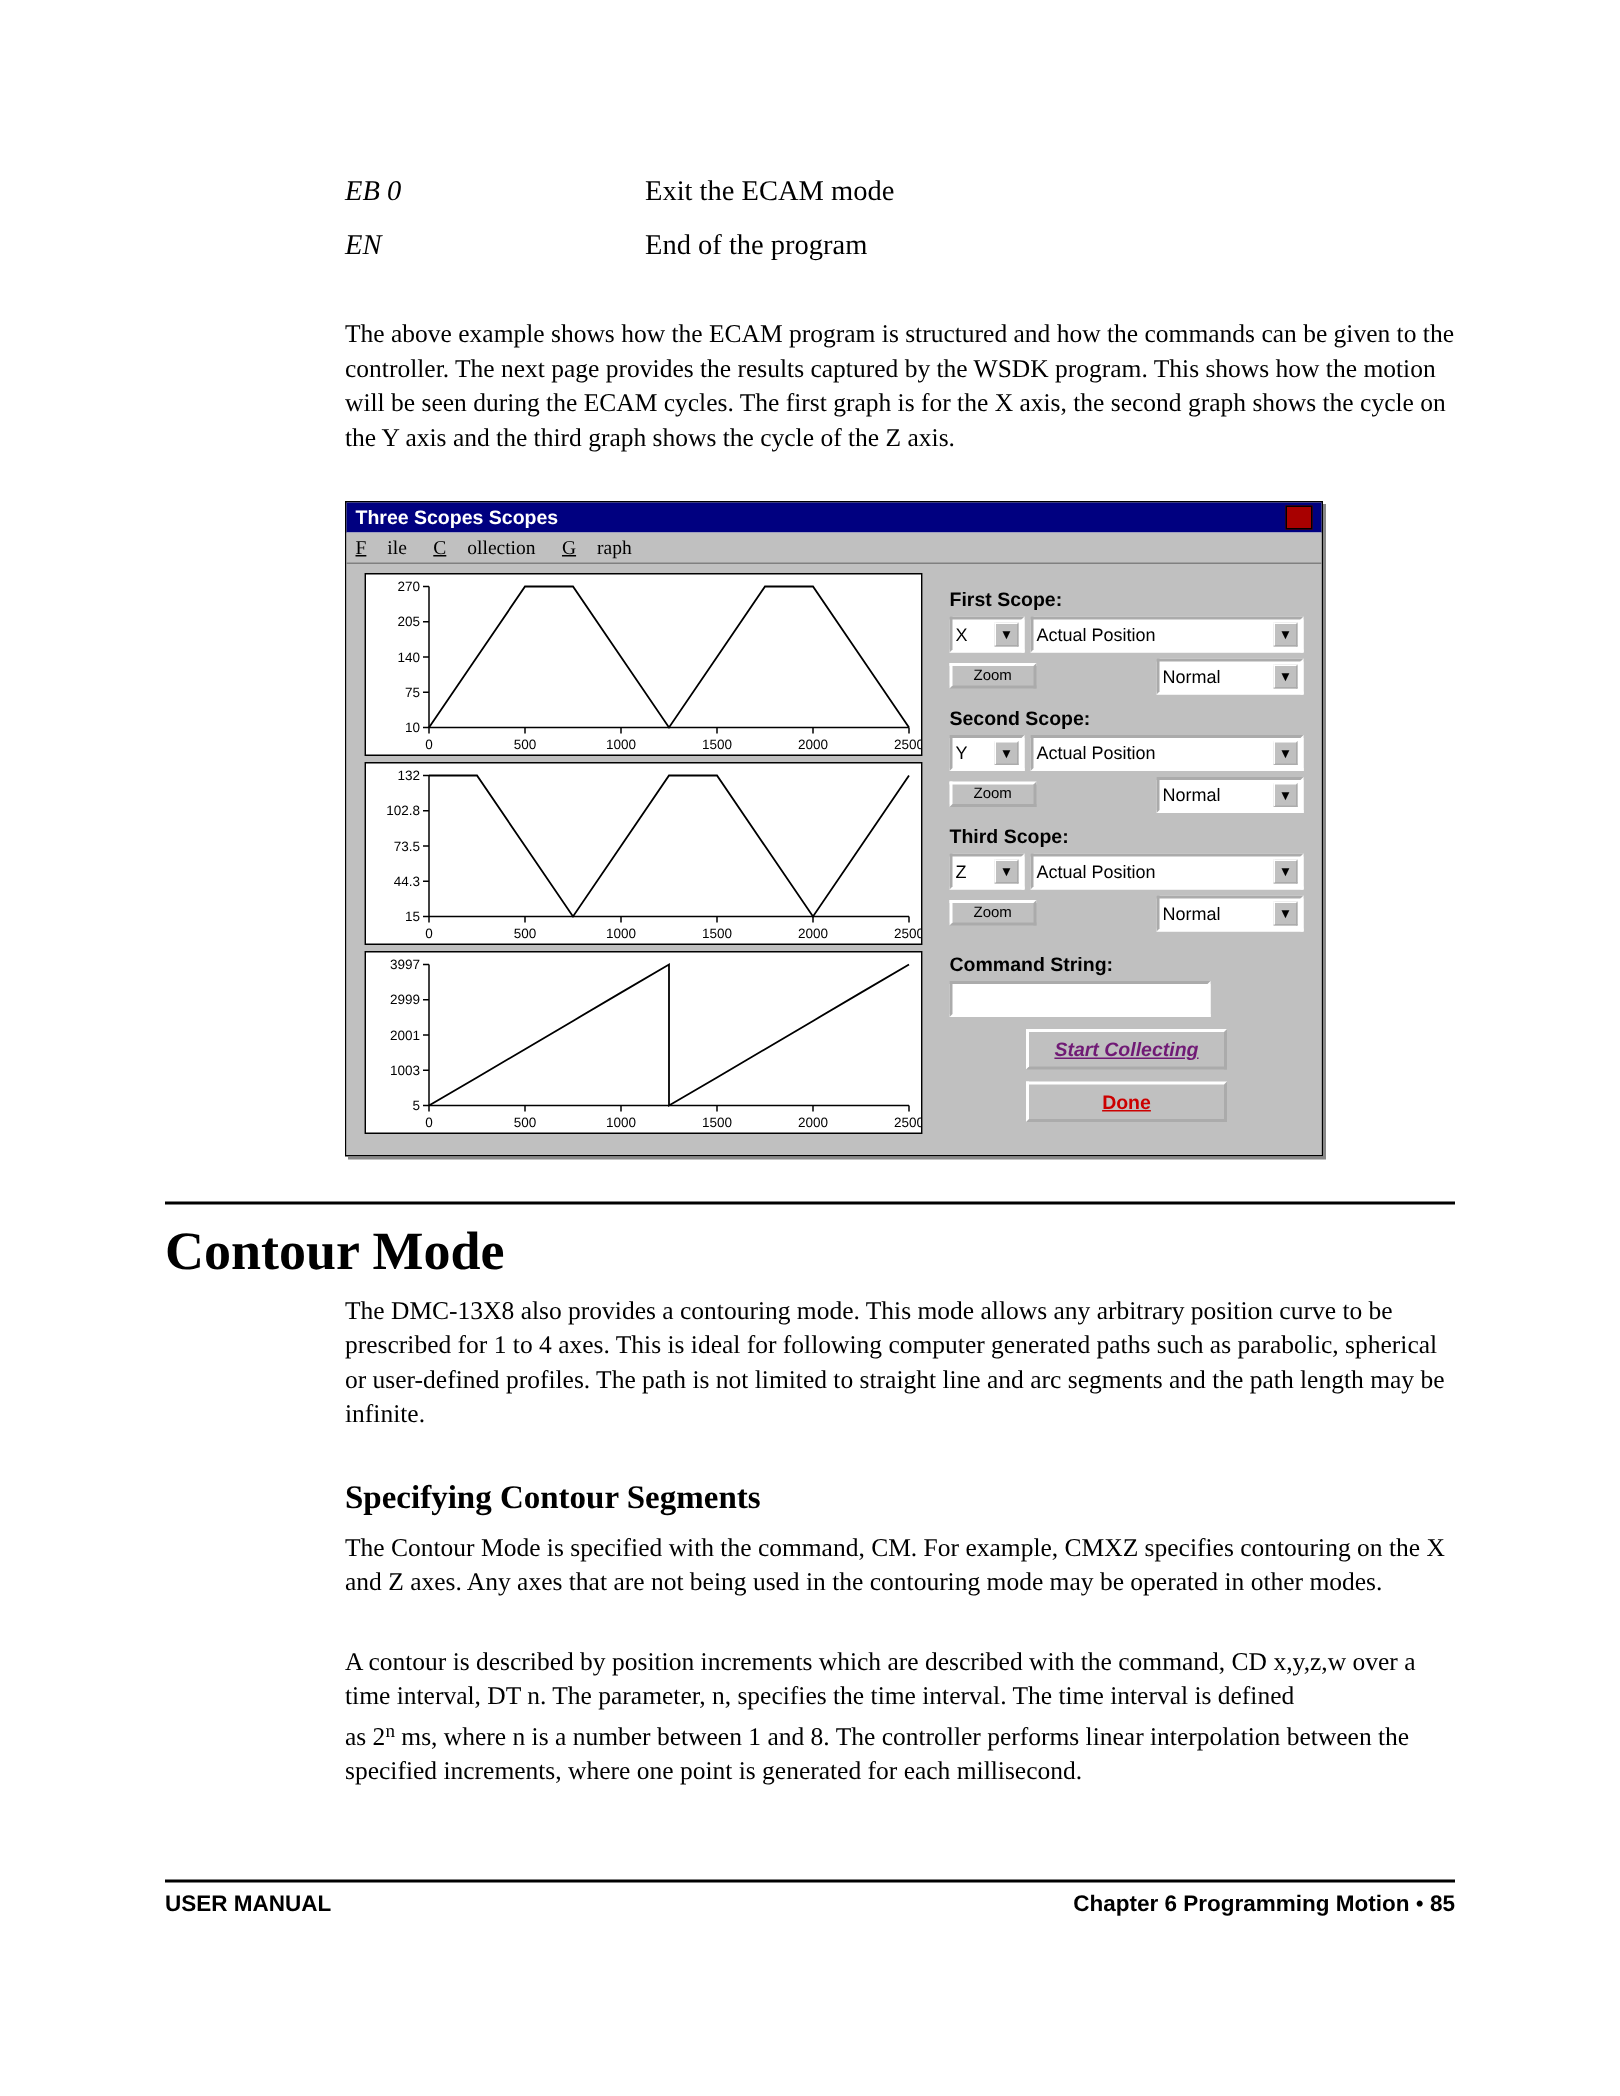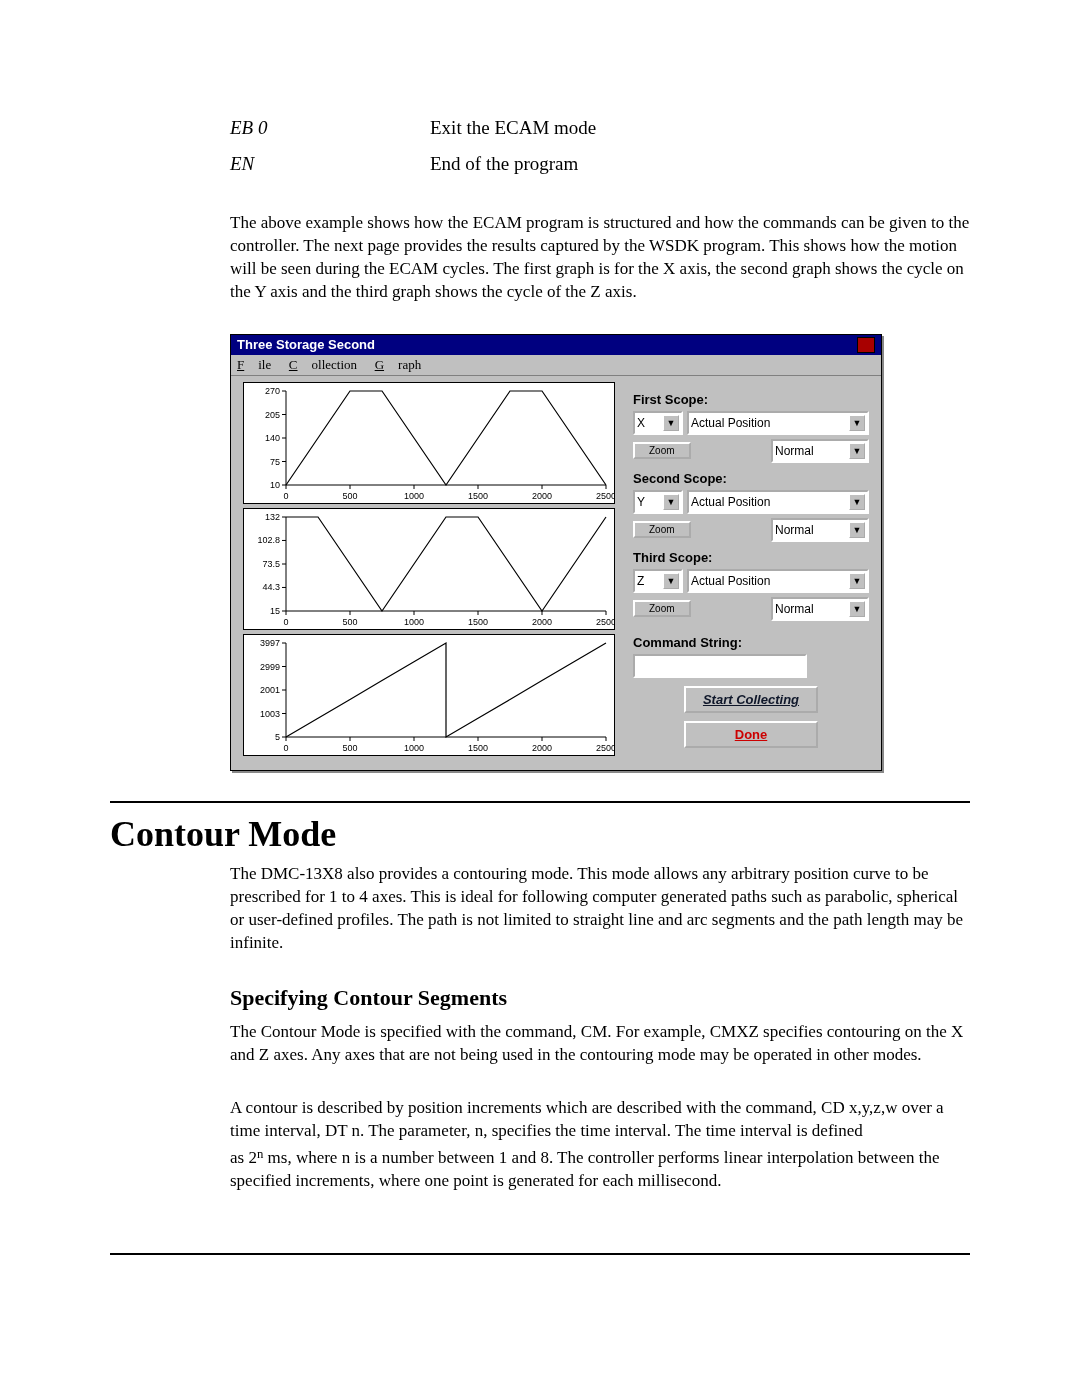--- a/index.html
+++ b/index.html
@@ -118,21 +118,21 @@
   .big-btn {
     background: #c0c0c0;
     border: 2px outset #fff;
     padding: 4px 0;
     width: 130px;
     text-align: center;
     font-weight: bold;
     font-style: italic;
     margin: 4px auto 0 auto;
   }
-  .big-btn.blue { color: #0f172a; text-decoration: underline; }
+  .big-btn.blue { color: #701a75; text-decoration: underline; }
   .big-btn.red  { color: #cc0000; text-decoration: underline; font-style: normal; }
   .hr-thick {
     border: none;
     border-top: 2px solid #000;
     margin: 30px 0 10px 0;
   }
   h1.section {
     font-size: 36px;
     font-weight: bold;
     margin: 6px 0 8px 0;
@@ -171,21 +171,21 @@
     <div class="row">
       <div class="cmd">EN</div>
       <div class="desc">End of the program</div>
     </div>
   </div>
 
   <p class="body-para">The above example shows how the ECAM program is structured and how the commands can be given to the controller.  The next page provides the results captured by the WSDK program.  This shows how the motion will be seen during the ECAM cycles.  The first graph is for the X axis, the second graph shows the cycle on the Y axis and the third graph shows the cycle of the Z axis.</p>
 
   <div class="wsdk-window">
     <div class="wsdk-titlebar">
-      <span>Three Storage Second</span>
+      <span>Three Scopes Scopes</span>
       <span class="tb-icon"></span>
     </div>
     <div class="wsdk-menubar">
       <span><span class="ul">F</span>ile</span>
       <span><span class="ul">C</span>ollection</span>
       <span><span class="ul">G</span>raph</span>
     </div>
     <div class="wsdk-body">
 
       <div class="wsdk-graphs">
@@ -347,14 +347,20 @@
   <p class="body-para" style="margin-top:4px">The DMC-13X8 also provides a contouring mode.  This mode allows any arbitrary position curve to be prescribed for 1 to 4 axes.  This is ideal for following computer generated paths such as parabolic, spherical or user-defined profiles.  The path is not limited to straight line and arc segments and the path length may be infinite.</p>
 
   <h2 class="sub">Specifying Contour Segments</h2>
   <p class="body-para" style="margin-top:6px">The Contour Mode is specified with the command, CM.  For example, CMXZ specifies contouring on the X and Z axes.  Any axes that are not being used in the contouring mode may be operated in other modes.</p>
   <p class="body-para" style="margin-top:12px;margin-bottom:4px">A contour is described by position increments which are described with the command, CD x,y,z,w over a time interval, DT n.  The parameter, n, specifies the time interval.  The time interval is defined</p>
   <p class="body-para" style="margin-top:0">
     <span>as 2</span><sup>n</sup><span> ms, where n is a number between 1 and 8.  The controller performs linear interpolation between the specified increments, where one point is generated for each millisecond.</span>
   </p>
 
   <hr class="hr-thin">
+  <div class="footer">
+    <span class="left">USER MANUAL</span>
+    <span class="right">
+      <b>Chapter 6  Programming Motion</b><span>  •  </span><b>85</b>
+    </span>
+  </div>
 
 </div>
 
 </body></html>

